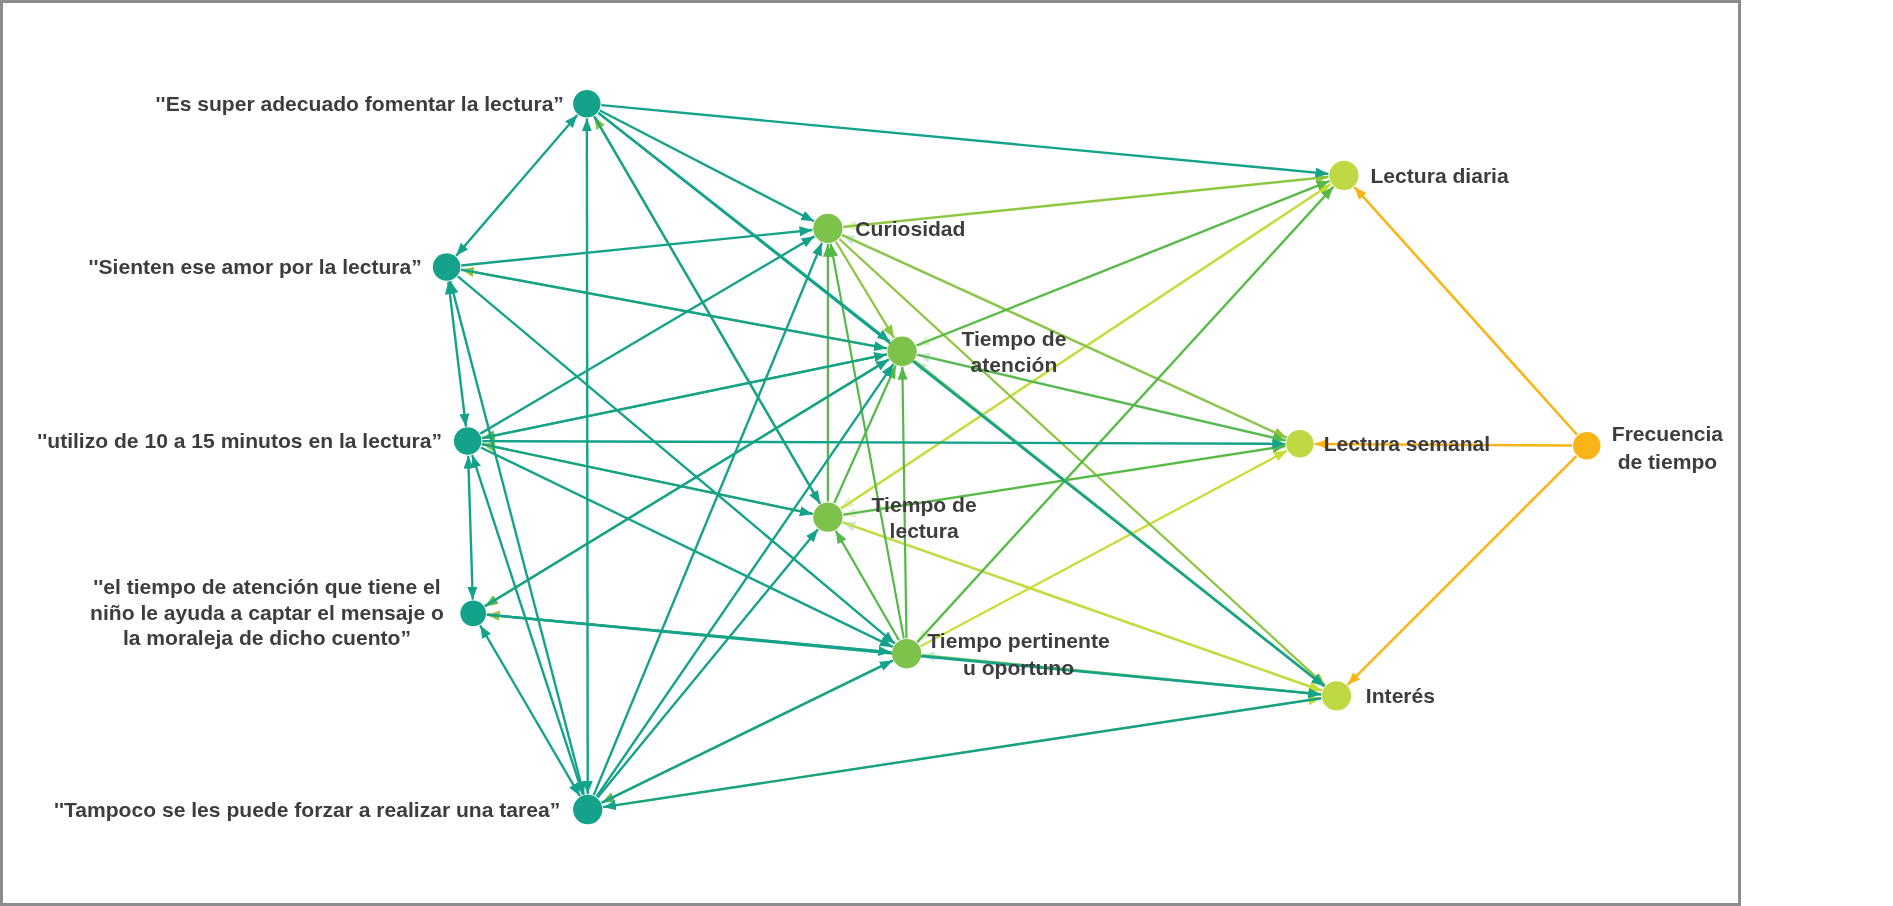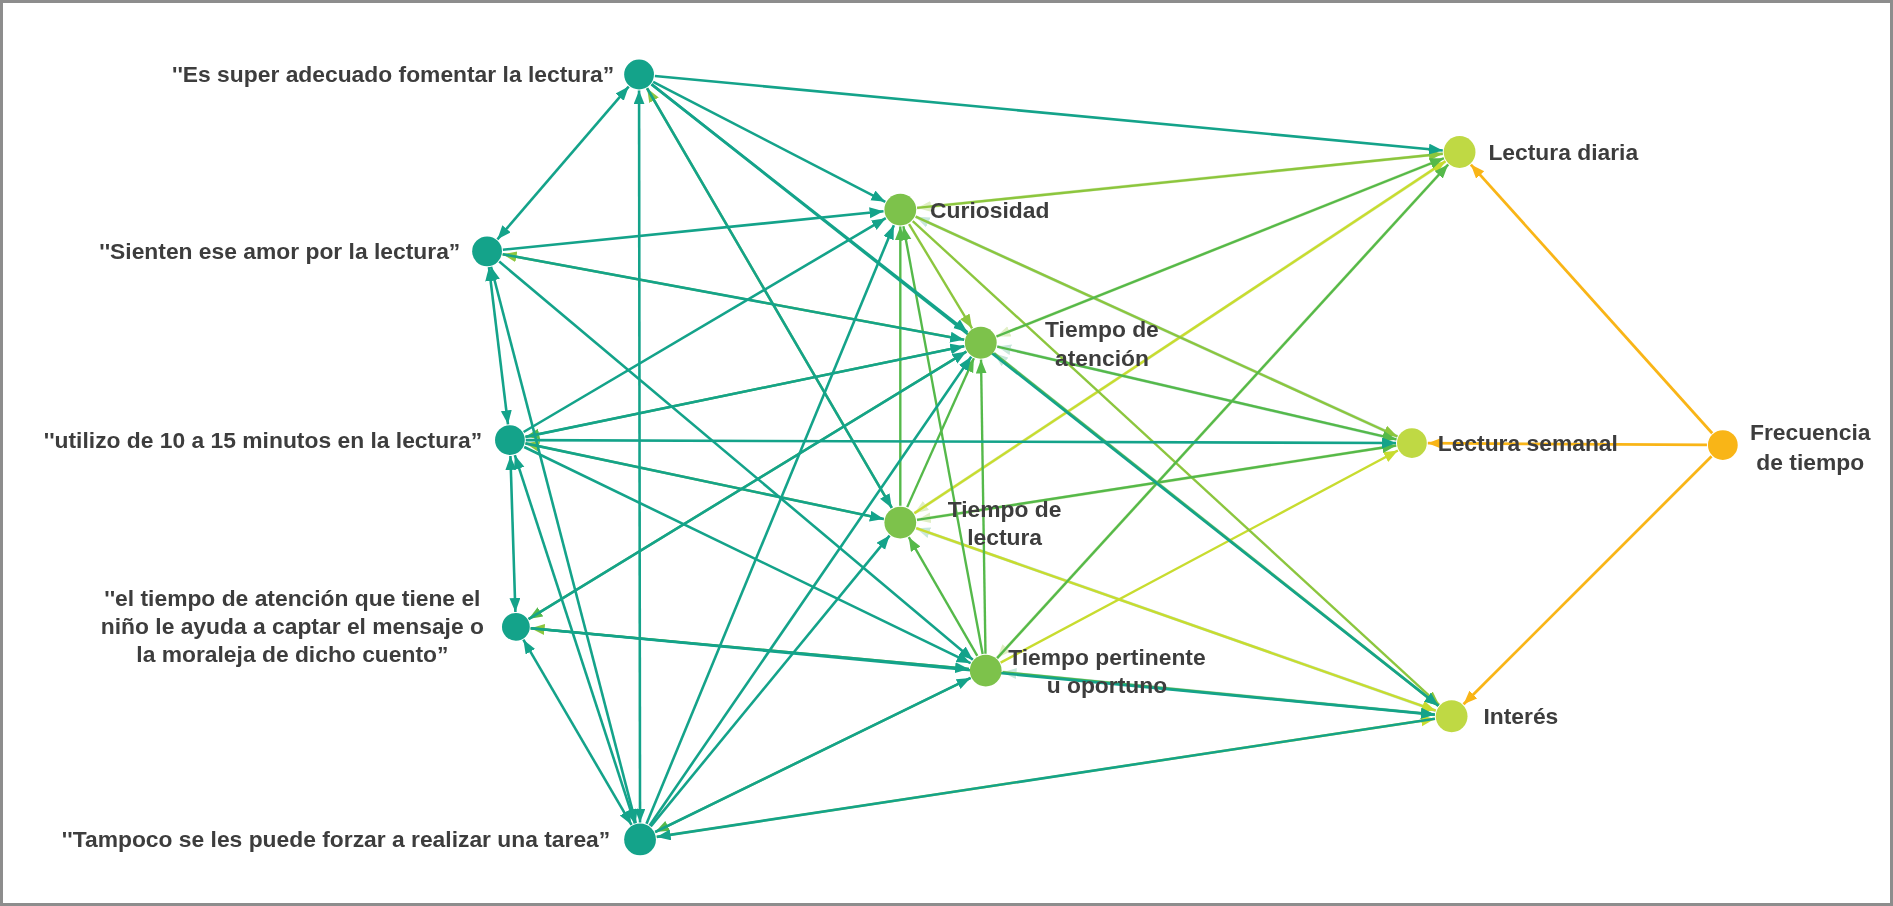--- a/index.html
+++ b/index.html
@@ -1,18 +1,18 @@
 <!DOCTYPE html>
 <html><head>
 <meta charset="utf-8">
 <style>
   html,body{margin:0;padding:0;background:#fff;}
   #frame{
     position:relative;
-    width:1893px;height:906px;
+    width:1741px;height:906px;
     box-sizing:border-box;
     border:3px solid #8d8d8d;
     background:#ffffff;
     overflow:hidden;
     font-family:"Liberation Sans", sans-serif;
   }
   #graph{position:absolute;left:0;top:0;width:100%;height:100%;}
   text{
     font-family:"Liberation Sans", sans-serif;
     font-weight:bold;

